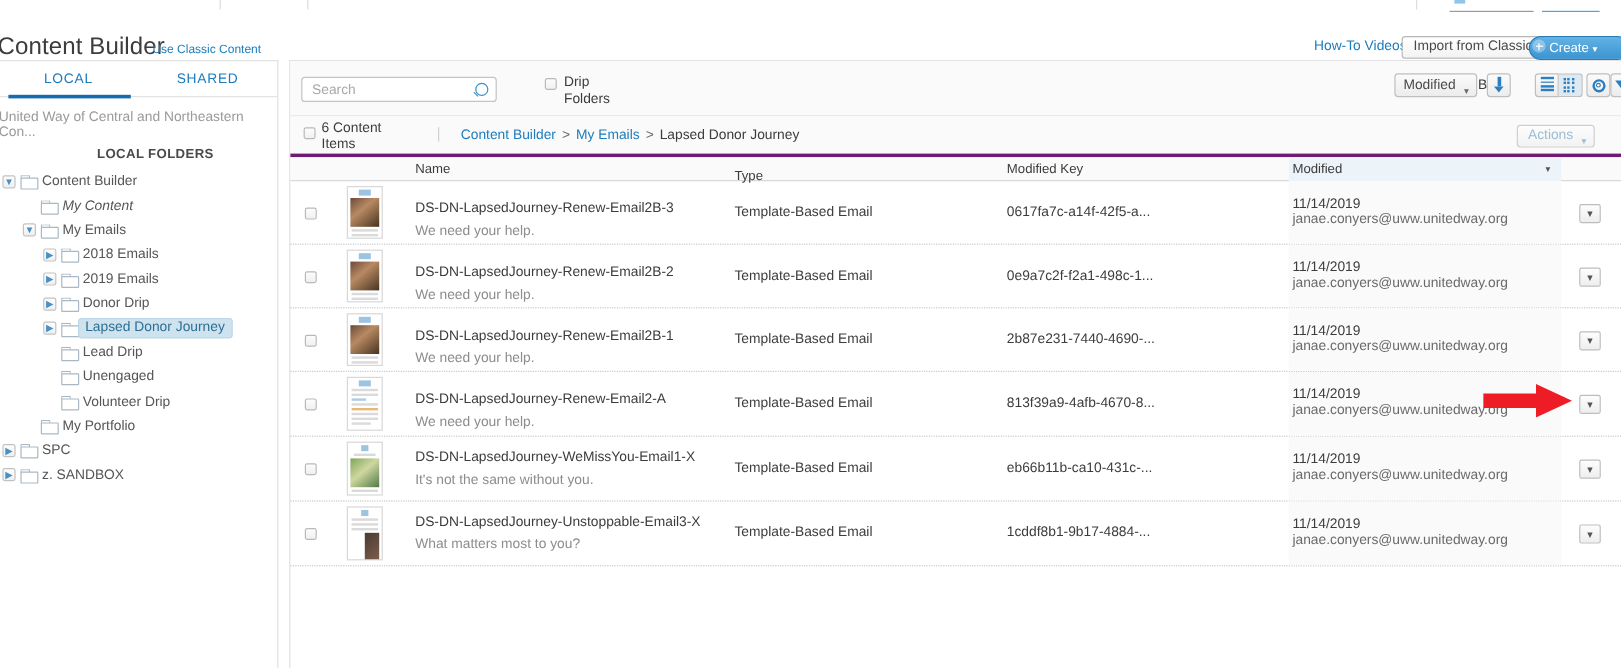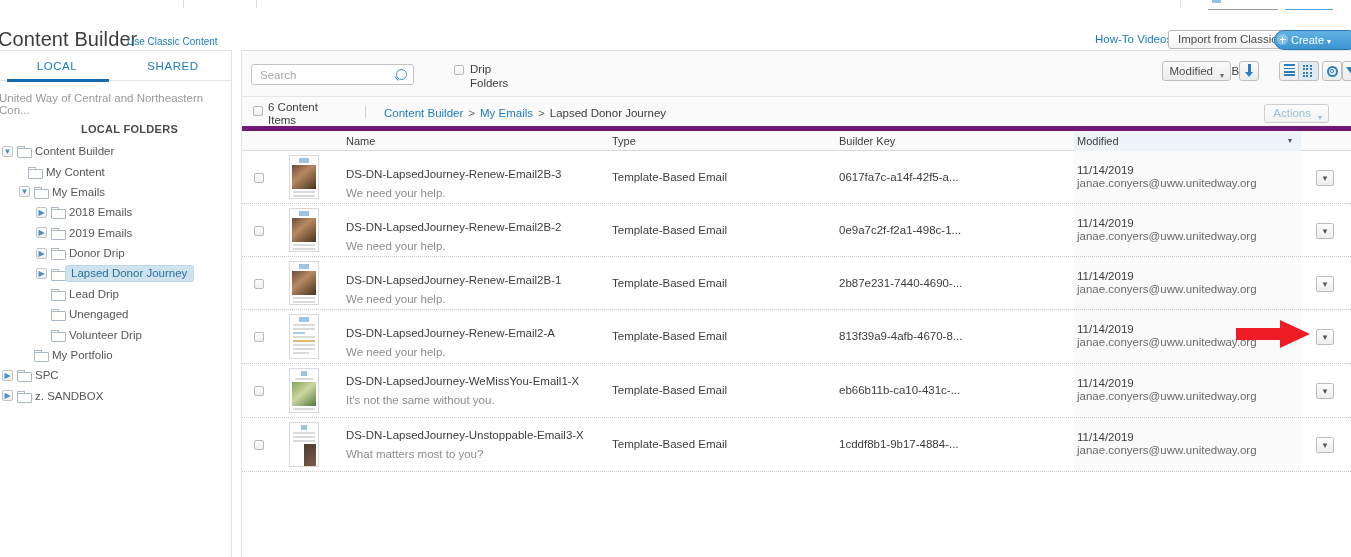--- a/index.html
+++ b/index.html
@@ -178,21 +178,21 @@
   .lines-ico { width: 11px; }
   .lines-ico i { display: block; height: 1.6px; background: #2b7fc0; margin-bottom: 1.7px; }
   .dots-ico { width: 11px; display: flex; flex-wrap: wrap; gap: 1.4px; }
   .dots-ico i { width: 2px; height: 2px; background: #2b7fc0; display: block; }
   .gear-ico { width: 11px; height: 11px; border: 2px solid #2b7fc0; border-radius: 50%; position: relative; }
   .gear-ico::before { content: ""; position: absolute; left: 2.5px; top: 2.5px; width: 2px; height: 2px; background: #fff; border-radius: 50%; box-shadow: 0 0 0 1px #2b7fc0; }
   .funnel-ico { width: 0; height: 0; border-left: 6px solid transparent; border-right: 6px solid transparent; border-top: 8px solid #2b7fc0; position: relative; }
   .funnel-ico::after { content: ""; position: absolute; left: -1px; top: 8px; width: 2px; height: 4px; background: #2b7fc0; }
 
   
-  .crumbbar { position: relative; height: 34px; background: #fafafa; border-bottom: 5px solid #701a75; }
+  .crumbbar { position: relative; height: 34px; background: #fafafa; border-bottom: 3px solid #701a75; }
   .ci-check {
     position: absolute; left: 11px; top: 9px; width: 10px; height: 10px;
     border: 1px solid #b9b9b9; border-radius: 2px; background: linear-gradient(#fcfcfc,#f0f0f0); cursor: pointer;
   }
   .ci-count {
     position: absolute; left: 26px; top: 4px; width: 68px;
     font-size: 11.5px; color: #3c3c3c; line-height: 13px;
   }
   .ci-div { position: absolute; left: 123px; top: 9px; width: 1px; height: 12px; background: #d0d0d0; }
   .crumbs { position: absolute; left: 142px; top: 10px; font-size: 11.5px; color: #3c3c3c; white-space: nowrap; }
@@ -202,21 +202,21 @@
     position: absolute; right: 22px; top: 7px; height: 19px; padding: 0 17px 0 8px;
     border: 1px solid #cfcfcf; border-radius: 3px; background: linear-gradient(#fdfdfd,#f2f2f2);
     font-size: 11.5px; color: #9dbdd4; line-height: 17px; cursor: pointer;
   }
   .btn-actions .caret { position: absolute; right: 6px; top: 4px; font-size: 8px; }
 
   
   .thead { position: relative; height: 20px; background: #fafafa; border-bottom: 1px solid #d9d9d9; }
   .th { position: absolute; top: 0; height: 20px; font-size: 11px; color: #3c3c3c; line-height: 20px; }
   .th.name { left: 104px; }
-  .th.type { left: 370px; }
+  .th.type { left: 370px; margin-top: 6px; }
   .th.key  { left: 597px; }
   .th.mod  { left: 832px; width: 227px; background: #ecf3f9; padding-left: 3px; }
   .th.mod .sortcaret { position: absolute; right: 9px; top: 0; font-size: 8px; color: #555; }
 
   .tbody { position: relative; height: 404px; }
   .trow { position: relative; border-bottom: 1px dotted #c8c8c8; }
   .trow .cell { position: absolute; }
   .row-check {
     left: 12px; width: 10px; height: 10px; border: 1px solid #b9b9b9; border-radius: 2px;
     background: linear-gradient(#fcfcfc,#f0f0f0); cursor: pointer;
@@ -281,21 +281,21 @@
     <div class="account-name">United Way of Central and Northeastern Con...</div>
     <div class="localfolders-label">LOCAL FOLDERS</div>
     <div class="tree" id="tree">
         <div class="tnode open" style="padding-left: 3px;">
           <span class="twist">
             <span class="g">▼</span>
           </span>
           <span class="fold"></span>
           <span class="lbl">Content Builder</span>
         </div>
-        <div class="tnode" style="padding-left: 14px;">
+        <div class="tnode" style="padding-left: 20px; font-style: italic;">
           <span class="twist none"></span>
           <span class="fold"></span>
           <span class="lbl">My Content</span>
         </div>
         <div class="tnode open" style="padding-left: 20px;">
           <span class="twist">
             <span class="g">▼</span>
           </span>
           <span class="fold"></span>
           <span class="lbl">My Emails</span>
@@ -435,21 +435,21 @@
       </div>
       <div class="btn-actions">
         <span>Actions</span>
         <span class="caret">▾</span>
       </div>
     </div>
 
     <div class="thead">
       <div class="th name">Name</div>
       <div class="th type">Type</div>
-      <div class="th key">Builder Key</div>
+      <div class="th key">Modified Key</div>
       <div class="th mod">
         <span>Modified</span>
         <span class="sortcaret">▾</span>
       </div>
     </div>
 
     <div class="tbody" id="tbody">
         <div class="trow" style="height: 53px;">
           <span class="cell row-check" style="top:21.5px"></span>
           <span class="cell thumb" style="top:4px;height:44px">

